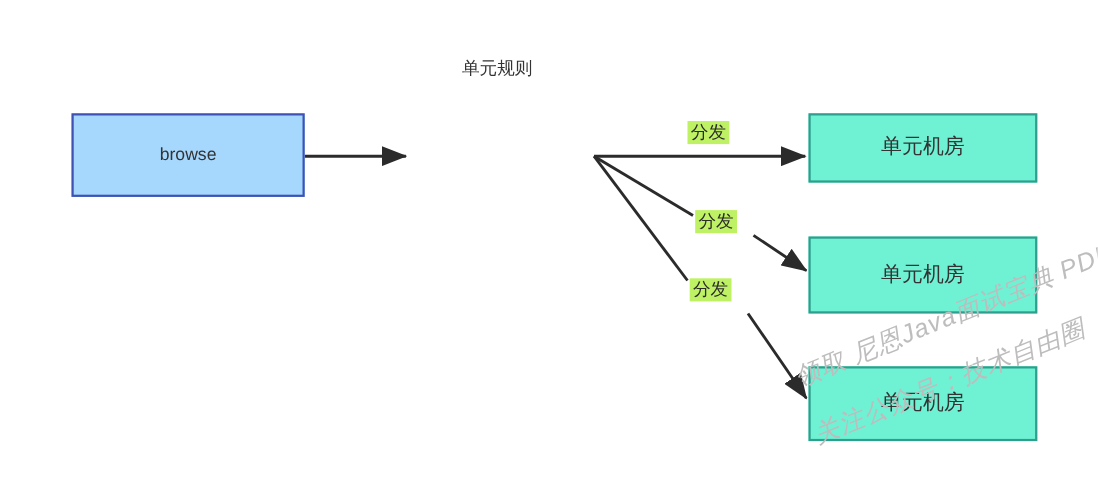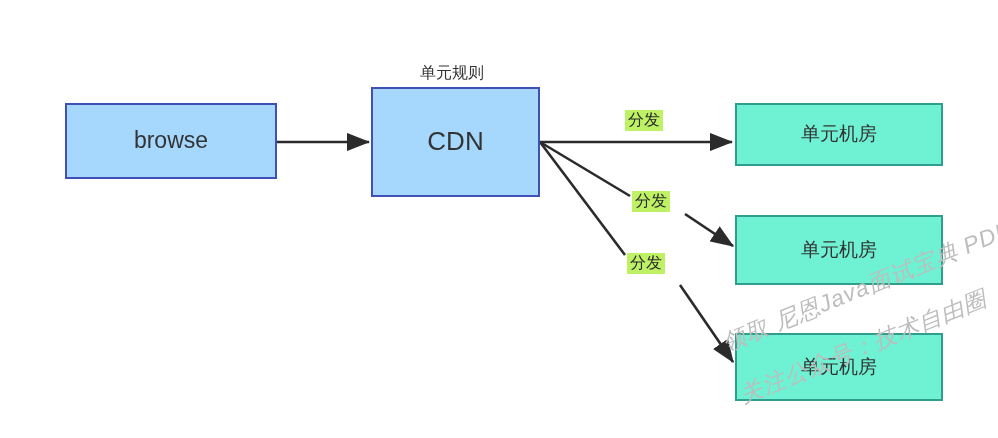--- a/index.html
+++ b/index.html
@@ -36,21 +36,21 @@
   .node-blue {
     background: #a6d8fd;
     border: 2px solid #3f51b5;
     color: #333333;
   }
   .node-green {
     background: #6ff2d4;
     border: 2px solid #2f9e8c;
     color: #333333;
   }
-  .node-label-browse { font-size: 23px; }
+  .node-label-browse { font-size: 16px; }
   .node-label-cdn { font-size: 26px; }
   .node-label-cn { font-size: 19px; }
 
   .float-label {
     position: absolute;
     color: #333333;
     font-size: 16px;
     white-space: nowrap;
   }
   .edge-label {
@@ -90,29 +90,26 @@
 
     <line x1="540" y1="142" x2="732" y2="142" stroke="#2b2b2b" stroke-width="2.6" marker-end="url(#arrowhead)"></line>
 
     <line x1="540" y1="142" x2="630" y2="196" stroke="#2b2b2b" stroke-width="2.6"></line>
     <line x1="685" y1="214" x2="733" y2="246" stroke="#2b2b2b" stroke-width="2.6" marker-end="url(#arrowhead)"></line>
 
     <line x1="540" y1="142" x2="625" y2="255" stroke="#2b2b2b" stroke-width="2.6"></line>
     <line x1="680" y1="285" x2="733" y2="362" stroke="#2b2b2b" stroke-width="2.6" marker-end="url(#arrowhead)"></line>
   </svg>
 
-  <div class="float-label" style="left: 420px; top: 63px;">单元规则</div>
+  <div class="float-label" style="left: 420px; top: 52px;">单元规则</div>
 
   <div class="node node-blue node-label-browse" style="left: 65px; top: 103px; width: 212px; height: 76px;">
     <span>browse</span>
   </div>
 
-  <div class="node node-blue node-label-cdn" style="left: 371px; top: 87px; width: 169px; height: 110px;">
-    <span>CDN</span>
-  </div>
 
   <div class="node node-green node-label-cn" style="left: 735px; top: 103px; width: 208px; height: 63px;">
     <span>单元机房</span>
   </div>
 
   <div class="node node-green node-label-cn" style="left: 735px; top: 215px; width: 208px; height: 70px;">
     <span>单元机房</span>
   </div>
 
   <div class="node node-green node-label-cn" style="left: 735px; top: 333px; width: 208px; height: 68px;">

